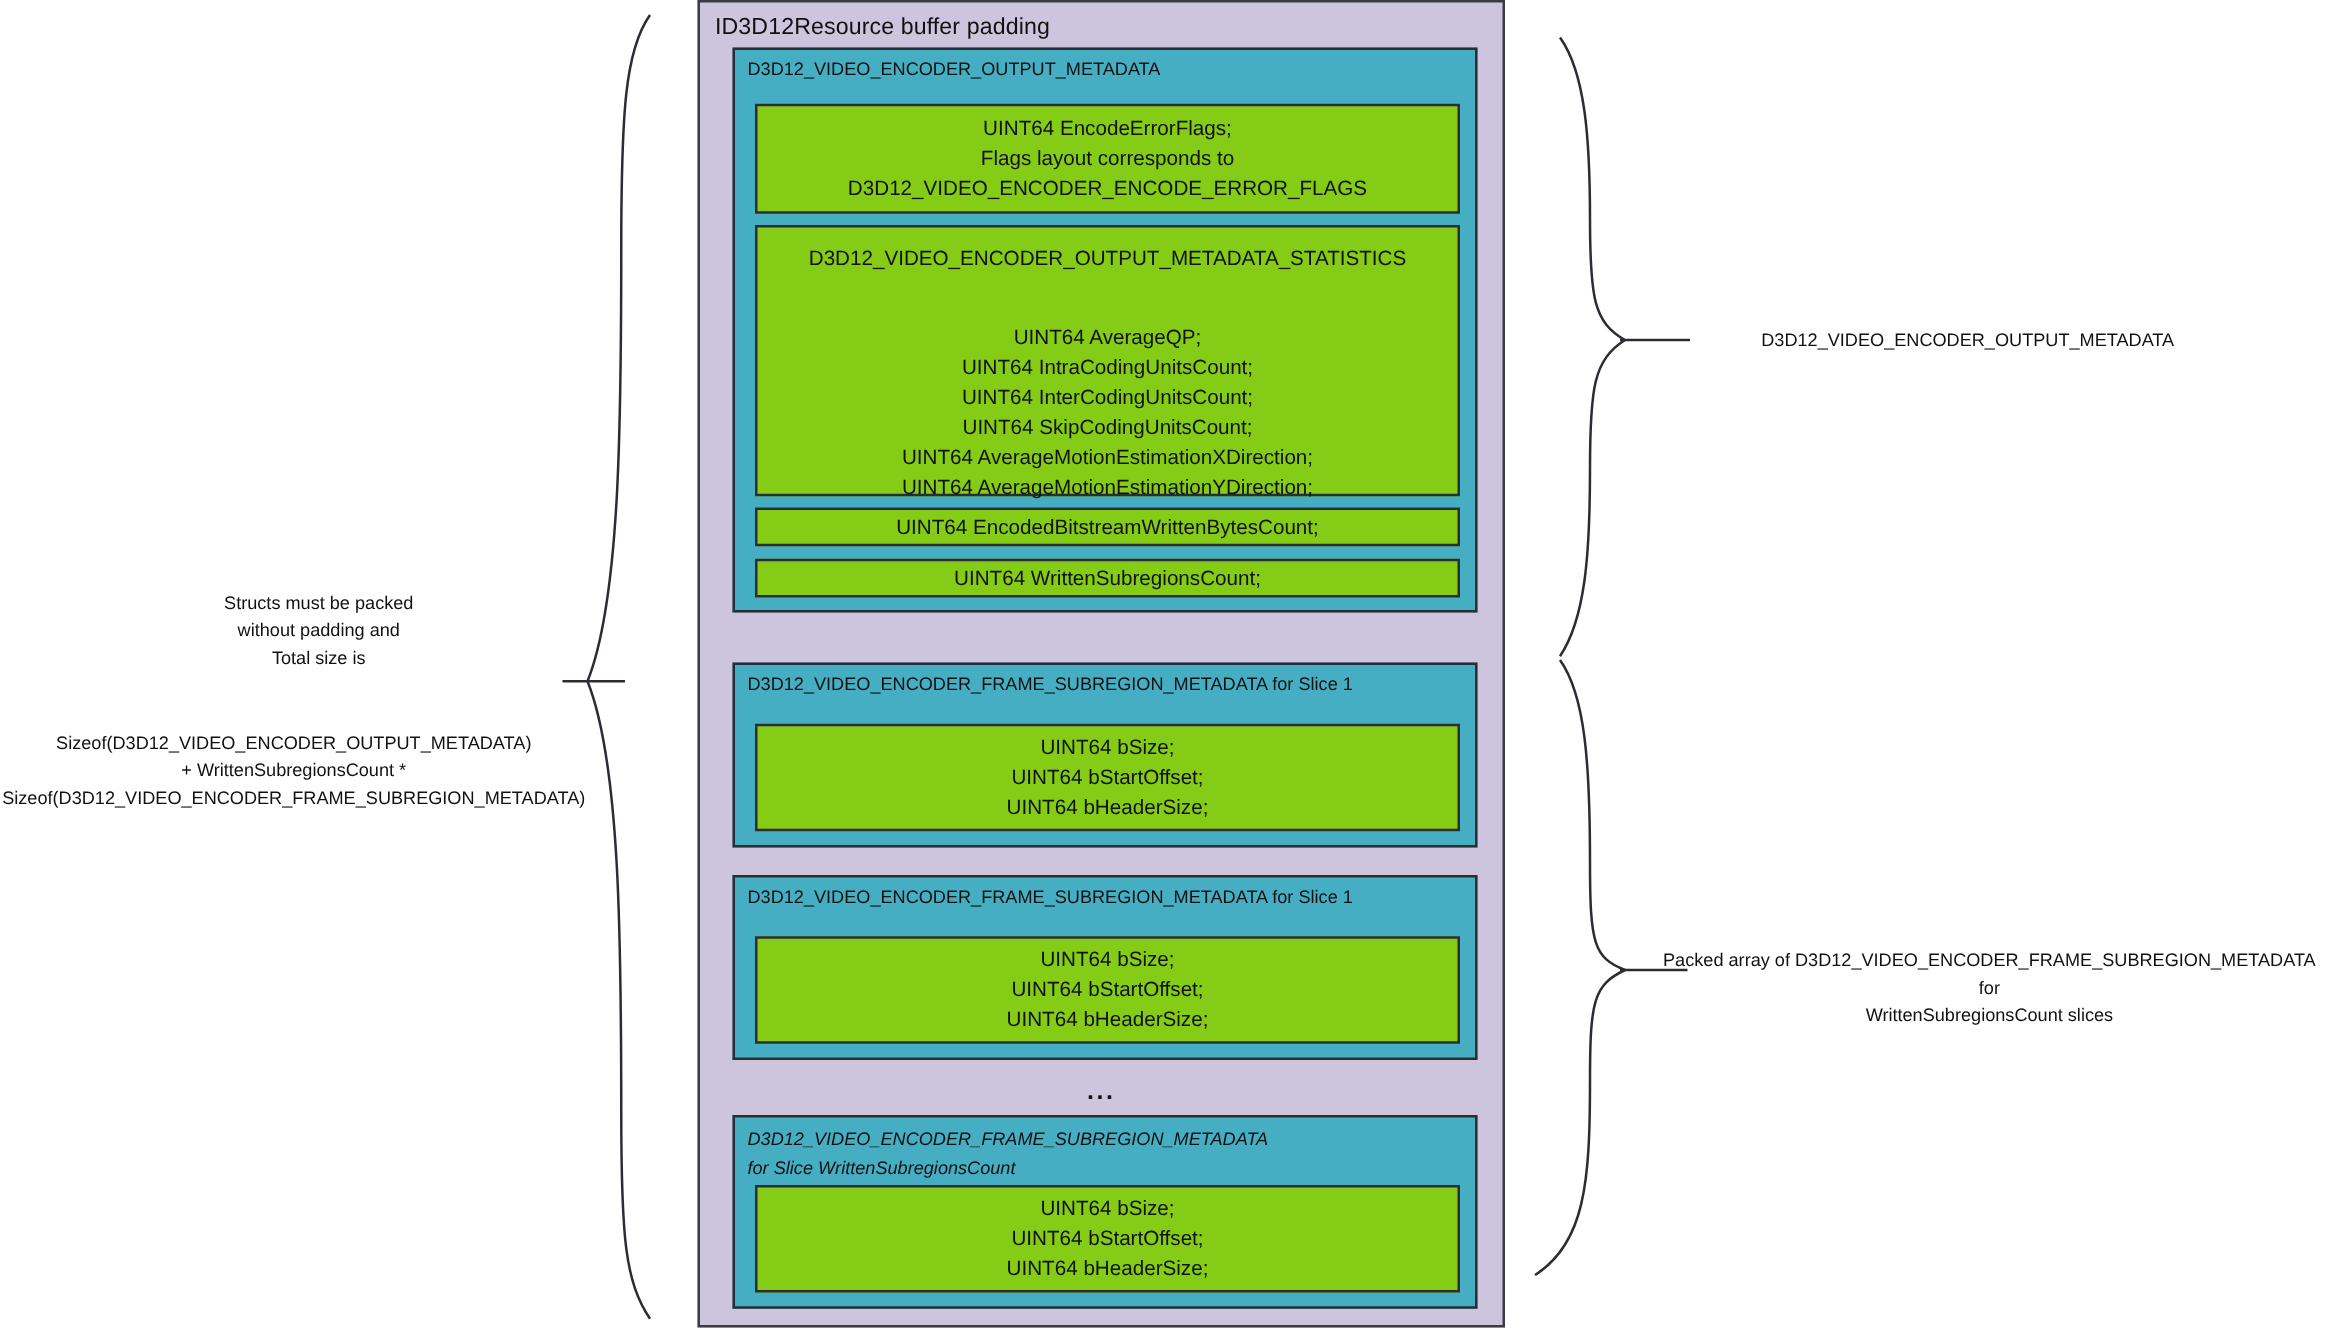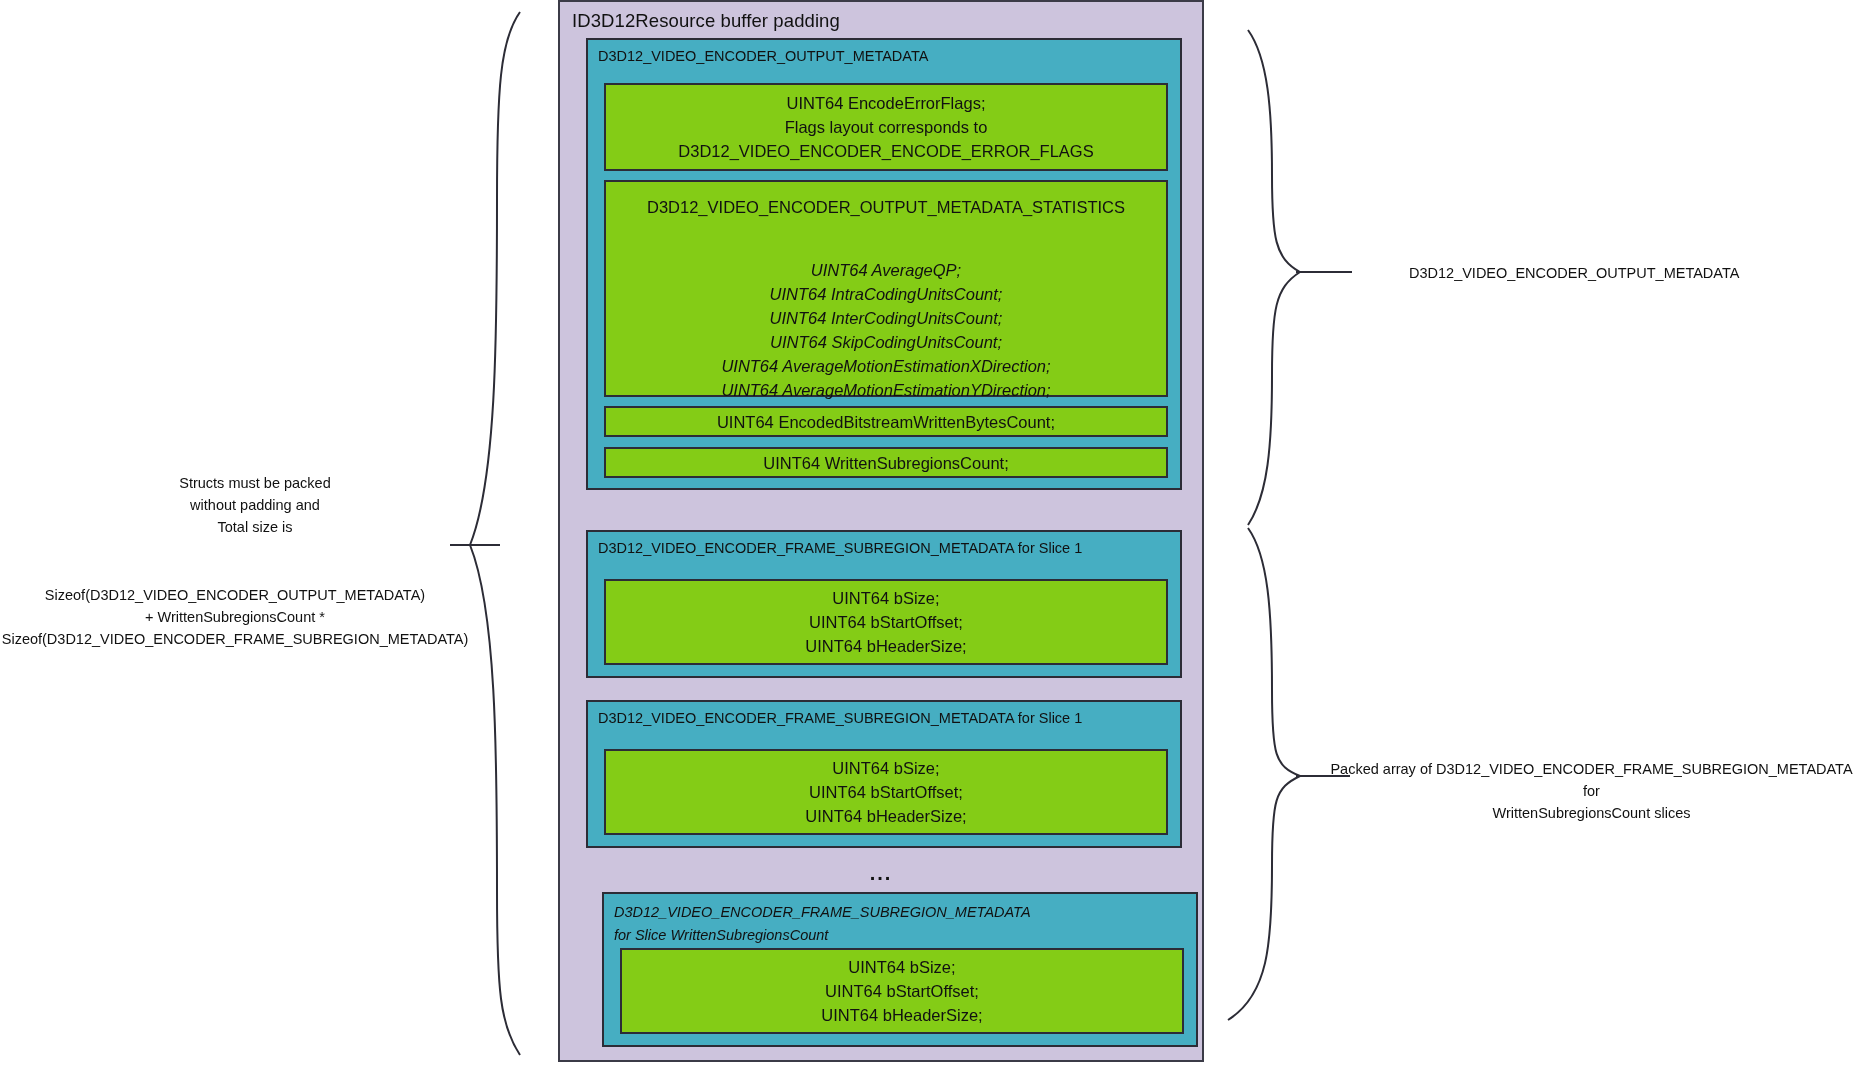--- a/index.html
+++ b/index.html
@@ -145,21 +145,21 @@
       <div class="teal-title">D3D12_VIDEO_ENCODER_OUTPUT_METADATA</div>
 
       <div class="orange-box" style="left:16px; top:43px; width:564px; height:88px;">
         <div class="orange-lines">UINT64 EncodeErrorFlags;
 Flags layout corresponds to
 D3D12_VIDEO_ENCODER_ENCODE_ERROR_FLAGS</div>
       </div>
 
       <div class="orange-box" style="left:16px; top:140px; width:564px; height:217px; justify-content:flex-start;">
         <div class="orange-heading">D3D12_VIDEO_ENCODER_OUTPUT_METADATA_STATISTICS</div>
-        <div class="orange-lines" style="margin-top:76px;font-style:italic;">UINT64 AverageQP;
+        <div class="orange-lines" style="margin-top:76px;">UINT64 AverageQP;
 UINT64 IntraCodingUnitsCount;
 UINT64 InterCodingUnitsCount;
 UINT64 SkipCodingUnitsCount;
 UINT64 AverageMotionEstimationXDirection;
 UINT64 AverageMotionEstimationYDirection;</div>
       </div>
 
       <div class="orange-box" style="left:16px; top:366px; width:564px; height:31px;">
         <div class="orange-one">UINT64 EncodedBitstreamWrittenBytesCount;</div>
       </div>
@@ -182,21 +182,21 @@
       <div class="teal-title">D3D12_VIDEO_ENCODER_FRAME_SUBREGION_METADATA for Slice 1</div>
       <div class="orange-box" style="left:16px; top:47px; width:564px; height:86px;">
         <div class="orange-lines">UINT64 bSize;
 UINT64 bStartOffset;
 UINT64 bHeaderSize;</div>
       </div>
     </div>
 
     <div class="ellipsis" style="top:860px;">...</div>
 
-    <div class="teal-box" style="left:26px; top:890px; width:596px; height:155px;margin-left:16px;">
+    <div class="teal-box" style="left:26px; top:890px; width:596px; height:155px;">
       <div class="teal-title wrap">D3D12_VIDEO_ENCODER_FRAME_SUBREGION_METADATA for Slice WrittenSubregionsCount</div>
       <div class="orange-box" style="left:16px; top:54px; width:564px; height:86px;">
         <div class="orange-lines">UINT64 bSize;
 UINT64 bStartOffset;
 UINT64 bHeaderSize;</div>
       </div>
     </div>
   </div>
 
   <div class="annot center" style="left:40px; top:472px; width:430px;">Structs must be packed

